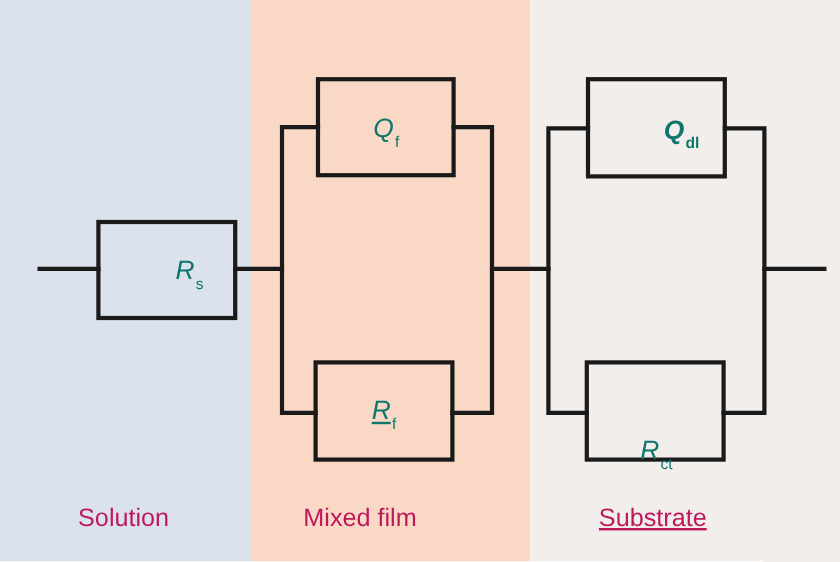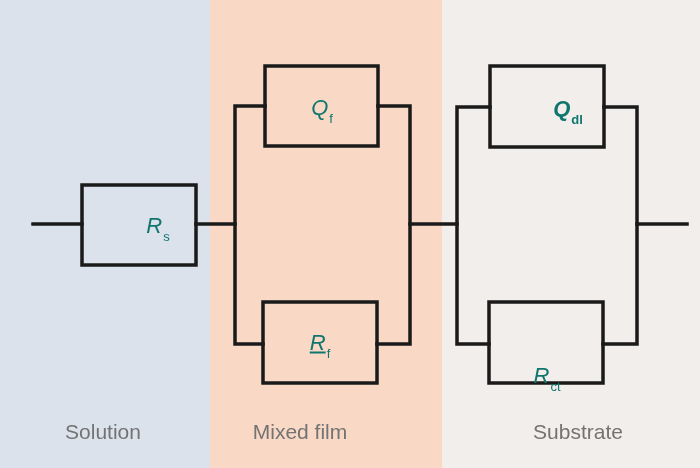--- a/index.html
+++ b/index.html
@@ -6,21 +6,21 @@
   body { width: 700px; height: 468px; position: relative; overflow: hidden; font-family: "Liberation Sans", sans-serif; }
   .region { position: absolute; top: 0; height: 468px; }
   #region-solution { left: 0; width: 210px; background: #dbe2ec; }
   #region-film { left: 210px; width: 232px; background: #f9d9c5; }
   #region-substrate { left: 442px; width: 258px; background: #f2eeeb; }
   svg.circuit { position: absolute; left: 0; top: 0; }
   .wire { stroke: #1a1a1a; stroke-width: 3.5; fill: none; stroke-linecap: square; }
   .box { stroke: #1a1a1a; stroke-width: 3.5; fill: none; }
   .sym { position: absolute; font-size: 22px; font-style: italic; color: #0f766e; transform: translate(-50%, -50%); white-space: nowrap; }
   .sym .sub { font-size: 13px; font-style: normal; vertical-align: -8px; margin-left: 1px; }
-  .label { position: absolute; top: 420px; font-size: 21px; color: #737373; transform: translateX(-50%); white-space: nowrap; }
+  .label { position: absolute; top: 420px; font-size: 21px; color: #be185d; transform: translateX(-50%); white-space: nowrap; }
 </style>
 </head>
 <body>
 
 <div class="region" id="region-solution"></div>
 <div class="region" id="region-film"></div>
 <div class="region" id="region-substrate"></div>
 
 <svg class="circuit" width="700" height="468">
 
@@ -42,13 +42,13 @@
 </svg>
 
 <div class="sym" style="left:139px; top:228px;margin-left:19px;"><span>R</span><span class="sub">s</span></div>
 <div class="sym" style="left:322px; top:110px;"><span>Q</span><span class="sub">f</span></div>
 <div class="sym" style="left:320px; top:345px;text-decoration:underline;"><span>R</span><span class="sub">f</span></div>
 <div class="sym" style="left:568px; top:111px;font-weight:bold;"><span>Q</span><span class="sub">dl</span></div>
 <div class="sym" style="left:547px; top:346px;margin-top:32px;"><span>R</span><span class="sub">ct</span></div>
 
 <div class="label" style="left:103px;">Solution</div>
 <div class="label" style="left:300px;">Mixed film</div>
-<div class="label" style="left:578px;">Substrate</div>
+<div class="label" style="left:544px;text-decoration:underline;">Substrate</div>
 
 </body></html>

